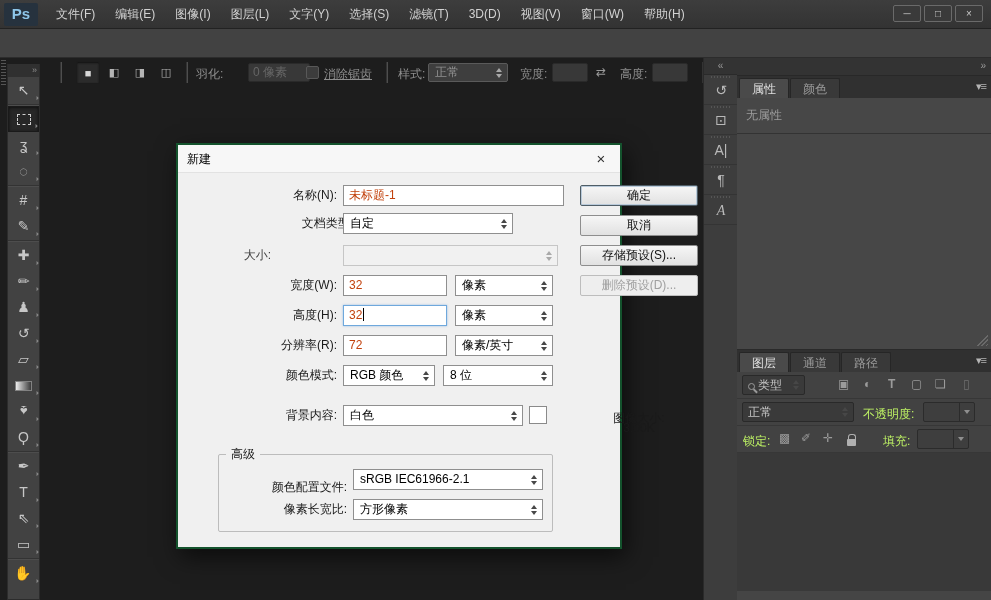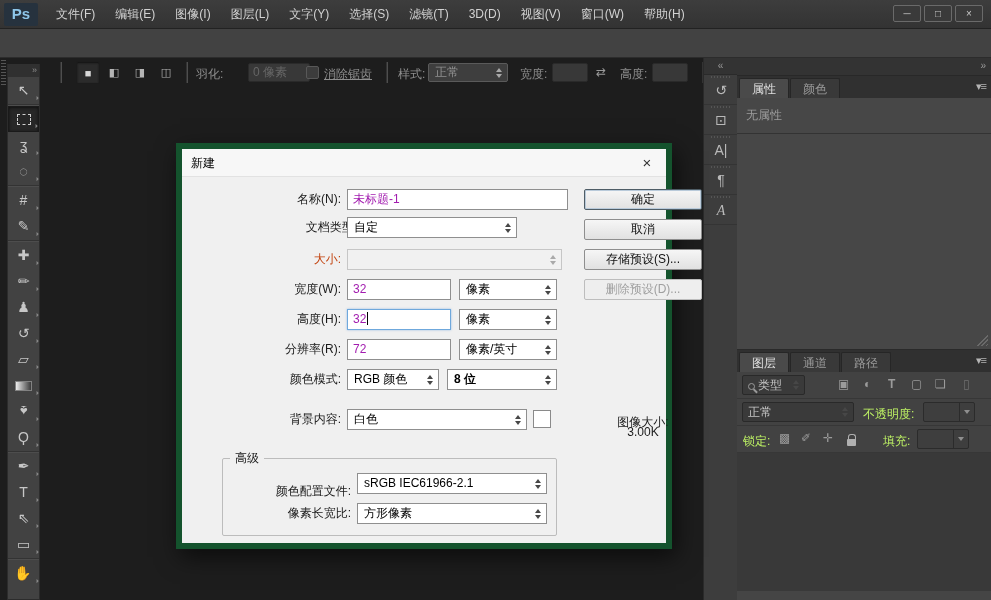--- a/index.html
+++ b/index.html
@@ -72,27 +72,27 @@
   .lp-combo { position:absolute; top:3px; height:20px; width:52px; background:#3e3e3e; border:1px solid #2b2b2b; border-radius:2px; }
   .lp-combo .dbtn { position:absolute; right:0; top:0; width:15px; height:18px; border-left:1px solid #2b2b2b; }
   .lp-combo .dbtn::after { content:""; position:absolute; left:4px; top:7px; border-left:3.5px solid transparent; border-right:3.5px solid transparent; border-top:4px solid #8f8f8f; }
   #layers-empty { height:138px; background:#393939; }
   .mag { display:inline-block; width:7px; height:7px; border:1.5px solid #9a9a9a; border-radius:50%; position:relative; vertical-align:-1px; margin-right:3px; }
   .mag::after { content:""; position:absolute; width:5px; height:1.5px; background:#9a9a9a; transform:rotate(45deg); right:-4px; bottom:-2px; }
   .padlock { display:inline-block; width:9px; height:7px; background:#b0b0b0; border-radius:1px; position:relative; }
   .padlock::before { content:""; position:absolute; left:1px; top:-5px; width:6px; height:5px; border:1.5px solid #b0b0b0; border-bottom:none; border-radius:3px 3px 0 0; }
 
   
-  #dialog { position:absolute; left:176px; top:143px; width:496px; height:406px; background:#f0f0f0; border:6px solid #14532d; box-shadow:4px 8px 22px rgba(0,0,0,.6); color:#1a1a1a; z-index:10; }
+  #dialog { position:absolute; left:176px; top:143px; width:446px; height:406px; background:#f0f0f0; border:2px solid #14532d; box-shadow:4px 8px 22px rgba(0,0,0,.6); color:#1a1a1a; z-index:10; }
   #dlg-title { height:28px; background:#f7f7f7; border-bottom:1px solid #e2e2e2; line-height:28px; padding-left:9px; color:#000; }
   #dlg-close { position:absolute; right:8px; top:4px; width:22px; height:20px; text-align:center; line-height:20px; font-size:15px; color:#333; }
   .dlbl { position:absolute; width:159px; text-align:right; line-height:21px; color:#1a1a1a; }
   .dlbl.adv { width:169px; }
-  .dlbl.off { color:#c2410c; }
-  .dfield { position:absolute; height:21px; background:#fff; border:1px solid #8f8f8f; line-height:19px; padding:0 5px; color:#a21caf; }
+  .dlbl.off { color:#404040;text-align:center; }
+  .dfield { position:absolute; height:21px; background:#fff; border:1px solid #8f8f8f; line-height:19px; padding:0 5px; color:#c2410c; }
   .dfield.focus { border:1px solid #6fa8dc; box-shadow:0 0 2px rgba(90,150,220,.6); }
   .ddrop { position:absolute; height:21px; background:#fff; border:1px solid #8f8f8f; line-height:19px; padding:0 18px 0 6px; color:#000; }
   .ddrop.off { background:#f1f1f1; border-color:#c6c6c6; color:#9e9e9e; }
   .dbtnl { position:absolute; width:118px; height:21px; background:linear-gradient(#f6f6f6,#e1e1e1); border:1px solid #8e8e8e; border-radius:2px; text-align:center; line-height:19px; color:#111; }
   .dbtnl.default { border-color:#4f5d66; box-shadow:inset 0 0 0 1px #b9cada; }
   .dbtnl.off { color:#9f9f9f; border-color:#bdbdbd; background:#eee; }
   #dlg-groupbox { position:absolute; left:40px; top:309px; width:335px; height:78px; border:1px solid #bcbcbc; border-radius:2px; }
   #dlg-legend { position:absolute; left:48px; top:302px; background:#f0f0f0; padding:0 5px; color:#1a1a1a; line-height:14px; }
   .swatch { position:absolute; width:18px; height:18px; background:#fff; border:1px solid #8a8a8a; }
   .caret { display:inline-block; width:1px; height:13px; background:#000; vertical-align:-2px; margin-left:1px; }
@@ -266,21 +266,21 @@
   <div class="dlbl" style="left:0;top:160px;">高度(H):</div>
   <div class="dfield focus" style="left:165px;top:160px;width:104px;"><span>32</span><span class="caret"></span></div>
   <div class="ddrop" style="left:277px;top:160px;width:98px;"><span>像素</span><span class="spin"></span></div>
 
   <div class="dlbl" style="left:0;top:190px;">分辨率(R):</div>
   <div class="dfield" style="left:165px;top:190px;width:104px;">72</div>
   <div class="ddrop" style="left:277px;top:190px;width:98px;"><span>像素/英寸</span><span class="spin"></span></div>
 
   <div class="dlbl" style="left:0;top:220px;">颜色模式:</div>
   <div class="ddrop" style="left:165px;top:220px;width:92px;"><span>RGB 颜色</span><span class="spin"></span></div>
-  <div class="ddrop" style="left:265px;top:220px;width:110px;font-weight:bold;"><span>8 位</span><span class="spin"></span></div>
+  <div class="ddrop" style="left:265px;top:220px;width:110px;"><span>8 位</span><span class="spin"></span></div>
 
   <div class="dlbl" style="left:0;top:260px;">背景内容:</div>
   <div class="ddrop" style="left:165px;top:260px;width:180px;"><span>白色</span><span class="spin"></span></div>
   <div class="swatch" style="left:351px;top:261px;"></div>
 
   <div class="imgsz" style="left:401px;top:265px;">图像大小:</div>
   <div class="imgsz" style="left:401px;top:276px;">3.00K</div>
 
   <div id="dlg-groupbox"></div>
   <div id="dlg-legend">高级</div>

